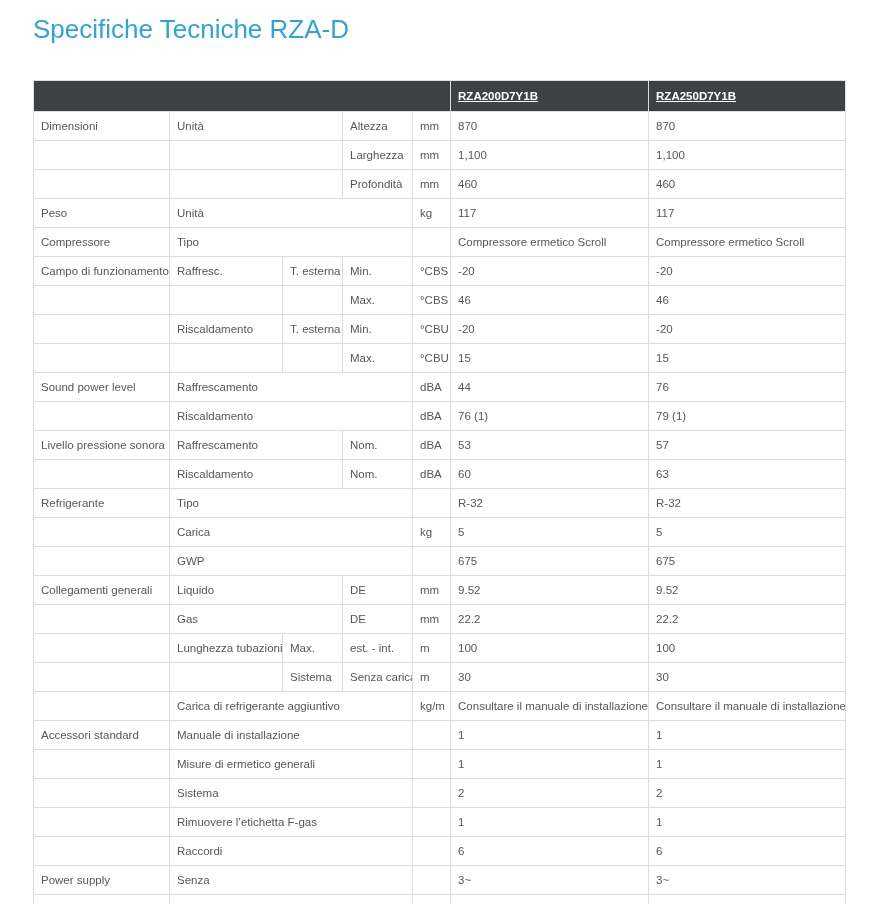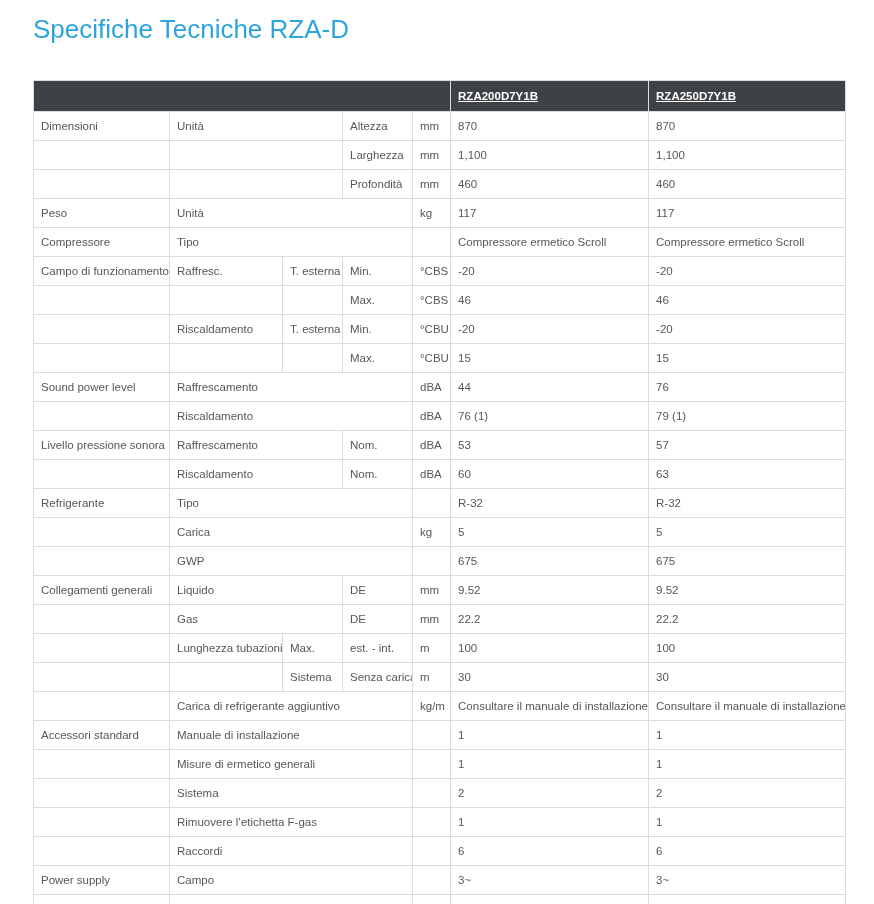--- a/index.html
+++ b/index.html
@@ -263,21 +263,21 @@
         </tr>
         <tr data-name="table-row">
           <td colspan="1" data-name="spec-label-cell"></td>
           <td colspan="3" data-name="spec-label-cell">Raccordi</td>
           <td colspan="1" data-name="spec-label-cell"></td>
           <td data-name="spec-value-cell">6</td>
           <td data-name="spec-value-cell">6</td>
         </tr>
         <tr data-name="table-row">
           <td colspan="1" data-name="spec-label-cell">Power supply</td>
-          <td colspan="3" data-name="spec-label-cell">Campo</td>
+          <td colspan="3" data-name="spec-label-cell">Senza</td>
           <td colspan="1" data-name="spec-label-cell"></td>
           <td data-name="spec-value-cell">3~</td>
           <td data-name="spec-value-cell">3~</td>
         </tr>
         <tr data-name="table-row">
           <td colspan="1" data-name="spec-label-cell"></td>
           <td colspan="3" data-name="spec-label-cell">Frequenza</td>
           <td colspan="1" data-name="spec-label-cell">Hz</td>
           <td data-name="spec-value-cell">50</td>
           <td data-name="spec-value-cell">50</td>

